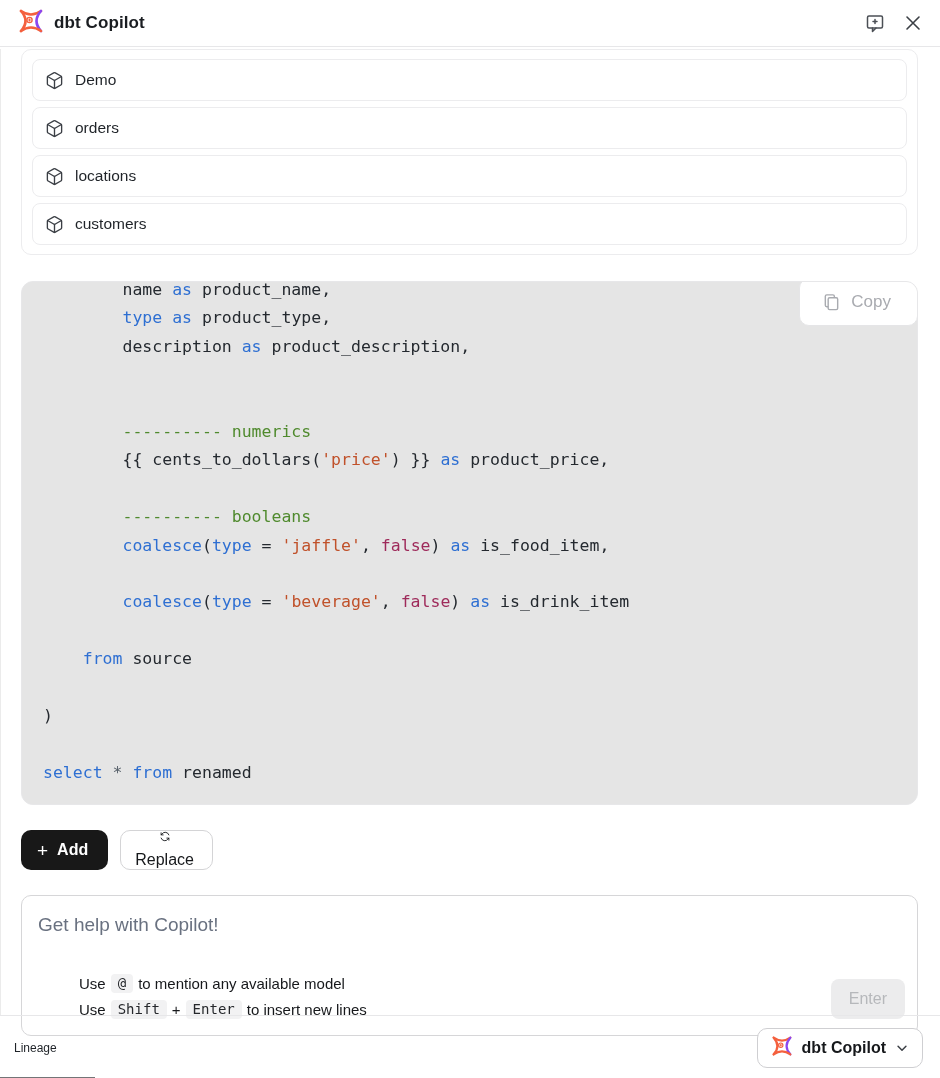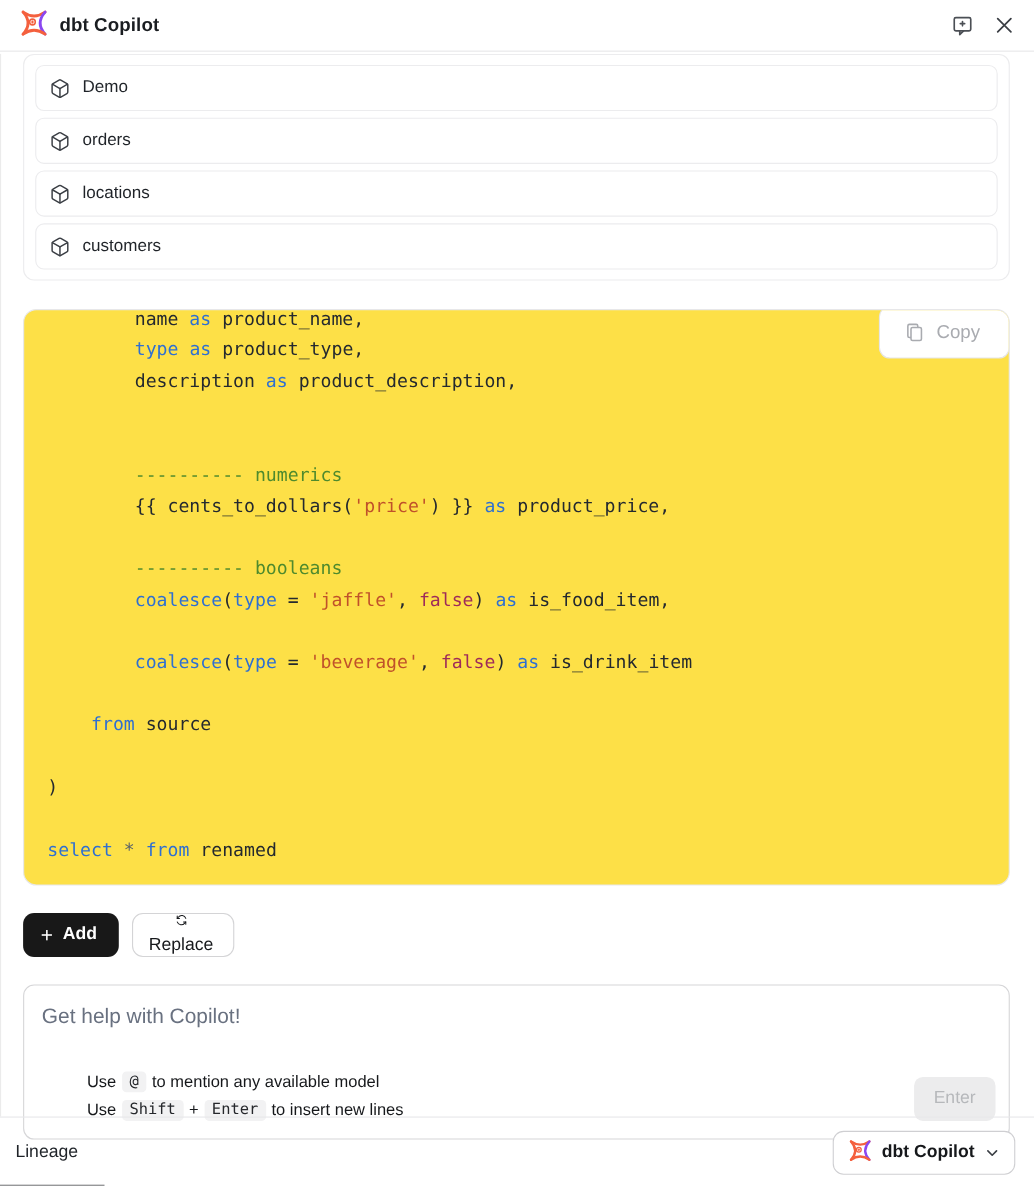--- a/index.html
+++ b/index.html
@@ -24,21 +24,21 @@
     padding: 9px 10px; background: #fff; }
   .chip { display: flex; align-items: center; gap: 11px; height: 42px;
     border: 1px solid #ececee; border-radius: 8px; background: #fff;
     padding: 0 12px; margin-bottom: 6px; cursor: pointer; }
   .chip:last-child { margin-bottom: 0; }
   .chip-label { font-size: 15.5px; color: #1f2328; }
   .cube { width: 19px; height: 19px; flex: 0 0 auto; }
 
   
   .code-card { position: relative; margin-top: 26px; height: 524px;
-    border: 1px solid #e7e7e9; border-radius: 12px; background: #fde047;
+    border: 1px solid #e7e7e9; border-radius: 12px; background: #e5e5e5;
     overflow: hidden; }
   .copy-btn { position: absolute; top: -4px; right: -1px; z-index: 2;
     display: flex; align-items: center; gap: 10px;
     background: #ffffff; border: 1px solid #e5e5e7; border-radius: 10px;
     padding: 13px 26px 13px 22px; font-size: 17px; color: #a9abb0;
     font-family: "Liberation Sans", sans-serif; cursor: pointer; }
   pre.code { margin-top: -6px; padding: 0 10px 18px 21px;
     font-family: "DejaVu Sans Mono", "Liberation Mono", monospace;
     font-size: 16.5px; line-height: 28.4px; white-space: pre; color: #24292f; }
   .cl { min-height: 28.4px; }
@@ -72,21 +72,21 @@
     font-family: "DejaVu Sans Mono", monospace; font-size: 14px; color: #26282c; }
   .submit-btn { position: absolute; right: 12px; bottom: 16px;
     background: #ececed; color: #b6b8bb; border: none; border-radius: 8px;
     padding: 11px 18px; font-size: 16px; font-weight: 500; cursor: default;
     font-family: "Liberation Sans", sans-serif; }
 
   
   .bottom-bar { position: relative; height: 65px; border-top: 1px solid #e7e7e9;
     display: flex; align-items: center; justify-content: space-between;
     padding: 0 17px 0 14px; }
-  .lineage-tab { font-size: 16px; color: #1f2328; cursor: pointer; }
+  .lineage-tab { font-size: 12px; color: #1f2328; cursor: pointer; }
   .tab-indicator { position: absolute; left: 0; bottom: 0; width: 95px; height: 3px;
     background: #737577; }
   .copilot-pill { display: flex; align-items: center; gap: 9px; height: 40px;
     border: 1px solid #cfcfd2; border-radius: 10px; background: #fff;
     padding: 0 13px; font-size: 16px; font-weight: 700; color: #16181b;
     cursor: pointer; font-family: "Liberation Sans", sans-serif; }
   .copilot-pill .logo { width: 22px; height: 20px; }
 </style>
 </head>
 <body>

